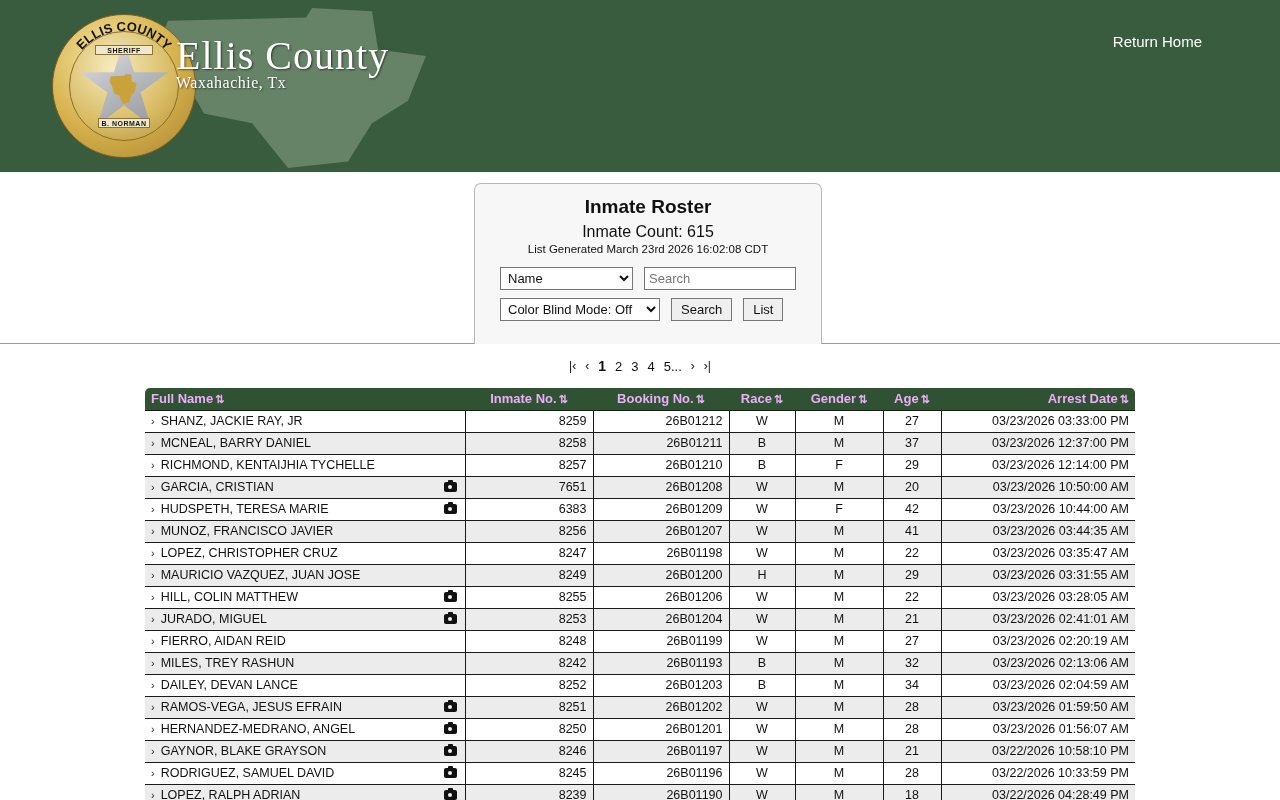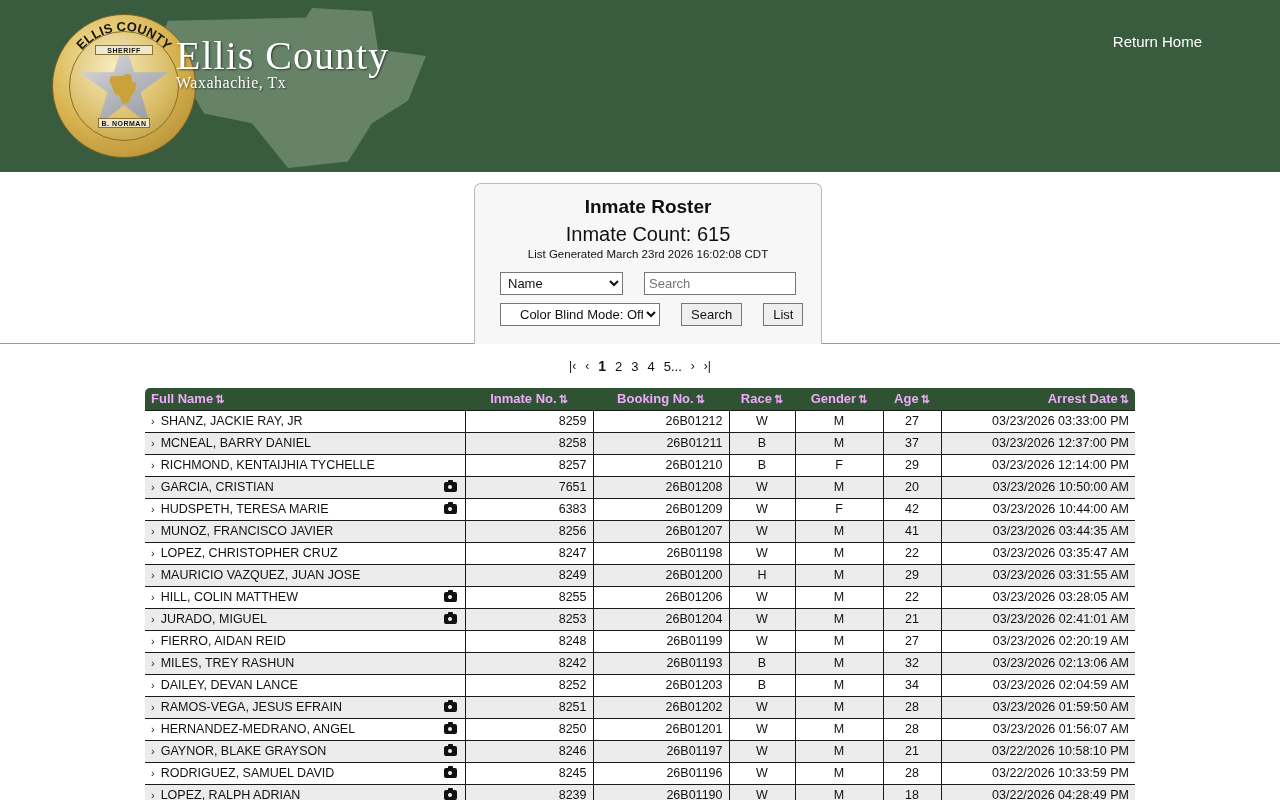--- a/index.html
+++ b/index.html
@@ -137,33 +137,33 @@
     border-radius: 7px 7px 0 0;
     background: #f7f7f7;
     text-align: center;
   }
   #roster-title {
     font-size: 19px; font-weight: bold;
     color: #111;
     margin-top: 12px;
   }
   #roster-count {
-    font-size: 20px; color: #111;
+    font-size: 16px; color: #111;
     margin-top: 5px;
   }
   #roster-generated {
     font-size: 11.5px; color: #111;
     margin-top: 2px;
   }
   #roster-controls {
     margin-top: 12px;
     padding: 0 25px;
     text-align: left;
   }
-  .ctrl-row { display: flex; align-items: center; gap: 21px; margin-bottom: 8px; }
+  .ctrl-row { display: flex; align-items: center; gap: 11px; margin-bottom: 8px; }
   select.ctrl, input.ctrl, button.ctrl {
     font-family: "Liberation Sans", sans-serif;
     font-size: 13px;
     color: #111;
   }
   #search-field-select {
     width: 138px; height: 23px;
     border: 1px solid #767676;
     background: #ffffff;
     padding-left: 3px;
@@ -172,21 +172,21 @@
     width: 152px; height: 23px;
     border: 1px solid #767676;
     background: #ffffff;
     padding-left: 4px;
   }
   #search-input::placeholder { color: #757575; }
   #colorblind-select {
     width: 160px; height: 23px;
     border: 1px solid #767676;
     background: #ffffff;
-    padding-left: 15px;
+    padding-left: 3px;
   }
   #search-button, #clear-button {
     height: 23px;
     border: 1px solid #767676;
     background: #efefef;
     padding: 0 9px;
     cursor: pointer;
   }
 
   

